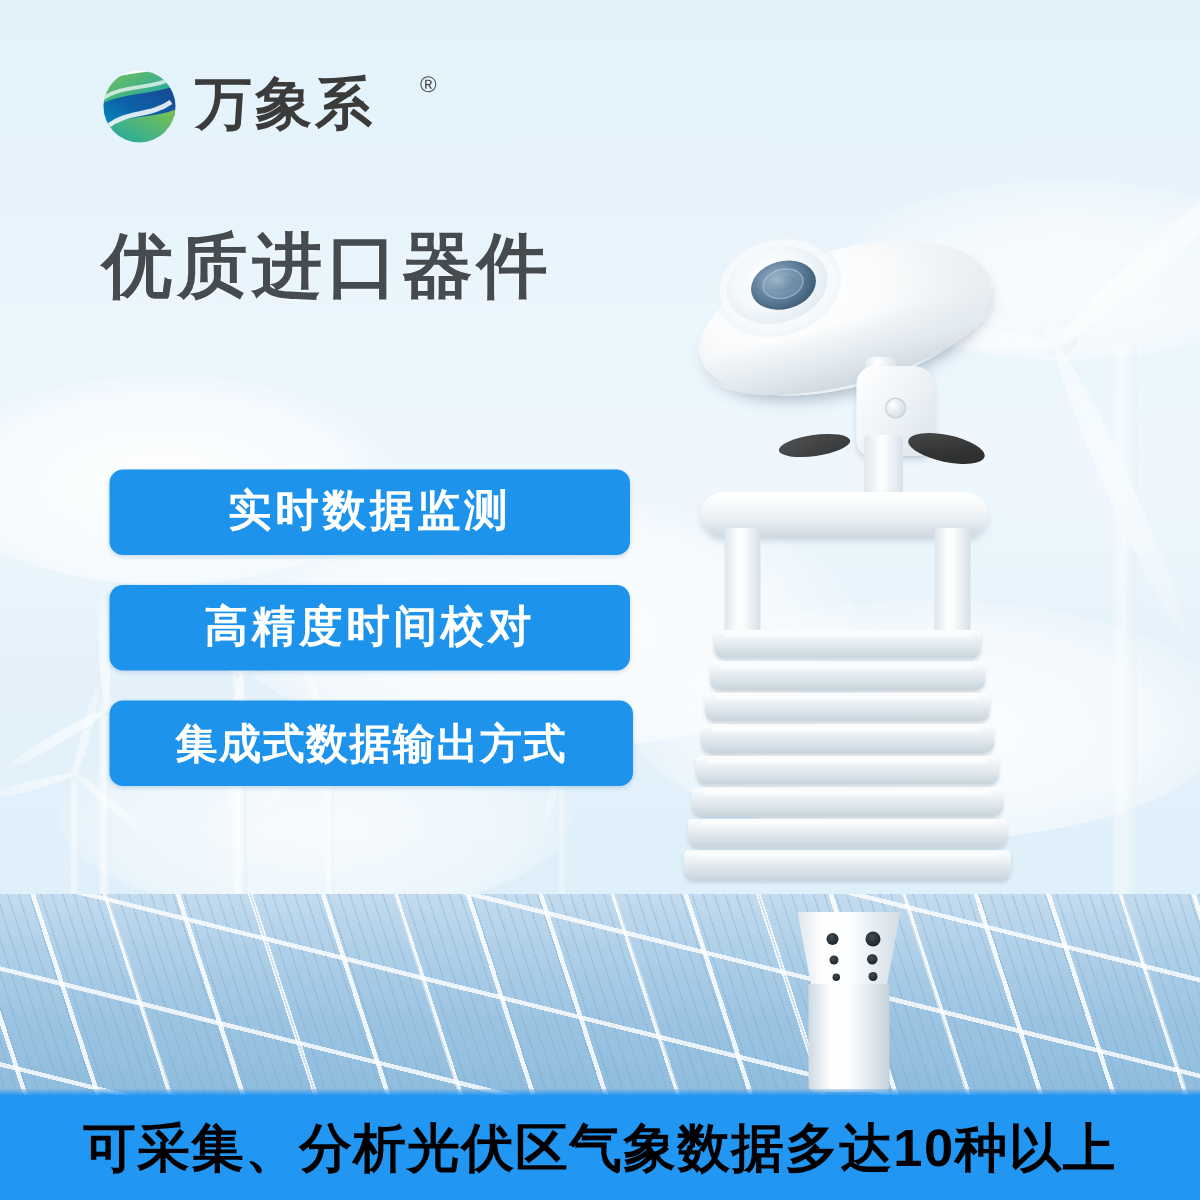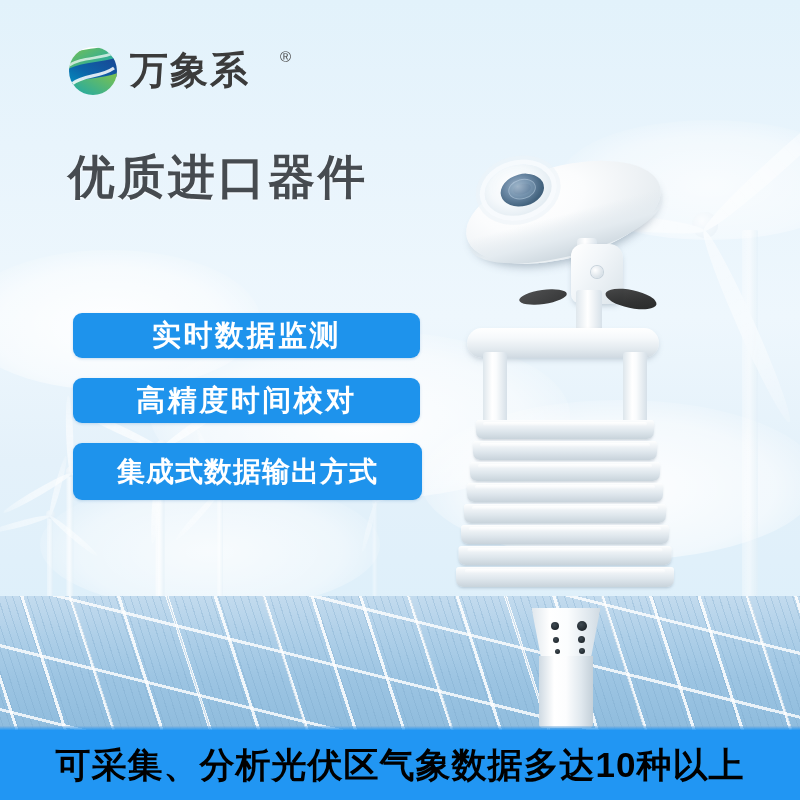--- a/index.html
+++ b/index.html
@@ -203,21 +203,21 @@
   #badges{position:absolute;left:73px;top:313px;width:360px;}
   .badge{
     background:#1e93ec;border-radius:9px;
     display:flex;align-items:center;justify-content:center;
     margin-bottom:20px;box-shadow:0 1px 3px rgba(30,110,180,.22);
   }
   .badge span{
     color:#ffffff;font-size:29px;font-weight:bold;letter-spacing:2.5px;
     line-height:1;white-space:nowrap;
   }
-  .b1,.b2,.b3{width:347px;height:45px;}
+  .b1,.b2,.b3{width:347px;height:57px;}
   .b4{width:349px;height:57px;margin-bottom:4px;}
   .b4 span{letter-spacing:1px;font-size:28px;}
 
   
   #banner{
     position:absolute;left:0;top:730px;width:800px;height:70px;
     background:#2196f3;display:flex;align-items:center;justify-content:center;
   }
   #banner span{
     color:#000000;font-size:35px;font-weight:bold;letter-spacing:1px;white-space:nowrap;

